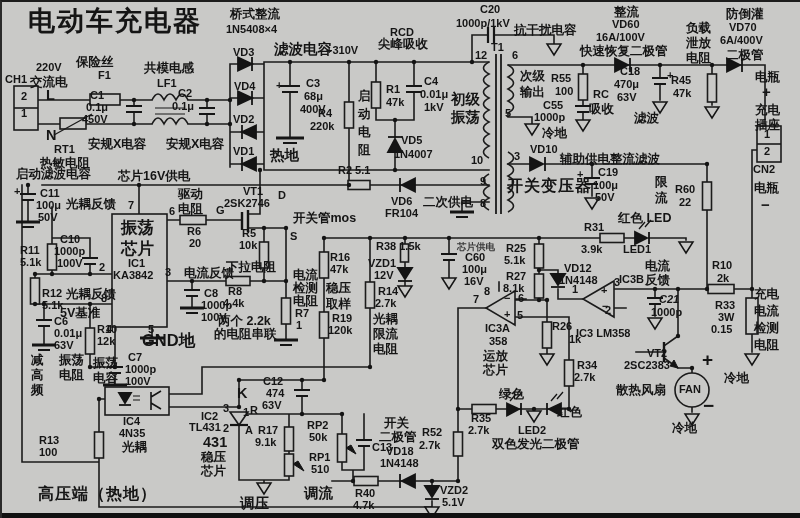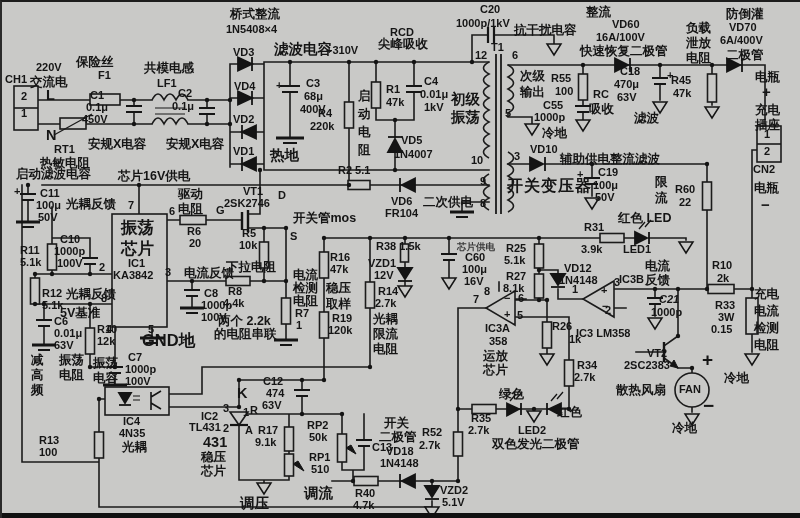--- a/index.html
+++ b/index.html
@@ -285,20 +285,21 @@
         <circle cx="351" cy="479" r="2.2"></circle>
       <circle cx="97" cy="397" r="2.2"></circle>
         <circle cx="368" cy="365" r="2.2"></circle>
         <circle cx="676" cy="334" r="2.2"></circle>
         <circle cx="690" cy="366" r="2.2"></circle>
         <circle cx="676" cy="287" r="2.2"></circle>
     </g>
   </svg>
 
   <div id="labels">
+      <div class="lab title" style="left: 26px; top: 6px;">电动车充电器</div>
       <div class="lab" style="left: 34px; top: 60px;">220V</div>
       <div class="lab cn" style="left: 28px; top: 74px;">交流电</div>
       <div class="lab" style="left: 3px; top: 72px;">CH1</div>
       <div class="lab" style="left: 19px; top: 89px;">2</div>
       <div class="lab" style="left: 19px; top: 106px;">1</div>
       <div class="lab big" style="left: 44px; top: 86px;">L</div>
       <div class="lab big" style="left: 44px; top: 126px;">N</div>
       <div class="lab cn" style="left: 74px; top: 54px;">保险丝</div>
       <div class="lab" style="left: 96px; top: 68px;">F1</div>
       <div class="lab cn" style="left: 142px; top: 60px;">共模电感</div>
@@ -347,21 +348,21 @@
       <div class="lab" style="left: 489px; top: 40px;">T1</div>
       <div class="lab" style="left: 473px; top: 48px;">12</div>
       <div class="lab" style="left: 510px; top: 48px;">6</div>
       <div class="lab big" style="left: 449px; top: 90px;">初级</div>
       <div class="lab big" style="left: 449px; top: 108px;">振荡</div>
       <div class="lab" style="left: 503px; top: 106px;">5</div>
       <div class="lab" style="left: 469px; top: 153px;">10</div>
       <div class="lab" style="left: 512px; top: 149px;">3</div>
       <div class="lab" style="left: 478px; top: 174px;">9</div>
       <div class="lab" style="left: 478px; top: 196px;">8</div>
-      <div class="lab cn" style="left: 584px; top: 4px;">整流</div>
+      <div class="lab cn" style="left: 612px; top: 4px;">整流</div>
       <div class="lab" style="left: 610px; top: 17px;">VD60</div>
       <div class="lab" style="left: 594px; top: 30px;">16A/100V</div>
       <div class="lab cn" style="left: 578px; top: 43px;">快速恢复二极管</div>
       <div class="lab cn" style="left: 518px; top: 68px;">次级</div>
       <div class="lab cn" style="left: 518px; top: 84px;">输出</div>
       <div class="lab" style="left: 549px; top: 71px;">R55</div>
       <div class="lab" style="left: 553px; top: 84px;">100</div>
       <div class="lab" style="left: 541px; top: 98px;">C55</div>
       <div class="lab" style="left: 532px; top: 110px;">1000p</div>
       <div class="lab" style="left: 591px; top: 87px;">RC</div>
@@ -573,20 +574,21 @@
       <div class="lab" style="left: 309px; top: 462px;">510</div>
       <div class="lab" style="left: 261px; top: 374px;">C12</div>
       <div class="lab" style="left: 264px; top: 386px;">474</div>
       <div class="lab" style="left: 260px; top: 398px;">63V</div>
       <div class="lab big" style="left: 238px; top: 494px;">调压</div>
       <div class="lab" style="left: 37px; top: 433px;">R13</div>
       <div class="lab" style="left: 37px; top: 445px;">100</div>
       <div class="lab" style="left: 121px; top: 414px;">IC4</div>
       <div class="lab" style="left: 117px; top: 426px;">4N35</div>
       <div class="lab cn" style="left: 120px; top: 439px;">光耦</div>
+      <div class="lab sec" style="left: 36px; top: 484px;">高压端（热地）</div>
       <div class="lab" style="left: 645px; top: 346px;">VT2</div>
       <div class="lab" style="left: 622px; top: 358px;">2SC2383</div>
       <div class="lab cn" style="left: 614px; top: 382px;">散热风扇</div>
       <div class="lab" style="left: 677px; top: 382px;">FAN</div>
       <div class="lab sym18" style="left: 700px; top: 348px;">+</div>
       <div class="lab sym18" style="left: 701px; top: 394px;">−</div>
       <div class="lab cn" style="left: 670px; top: 420px;">冷地</div>
     </div>
   <div id="bottombar"></div>
 </div>

